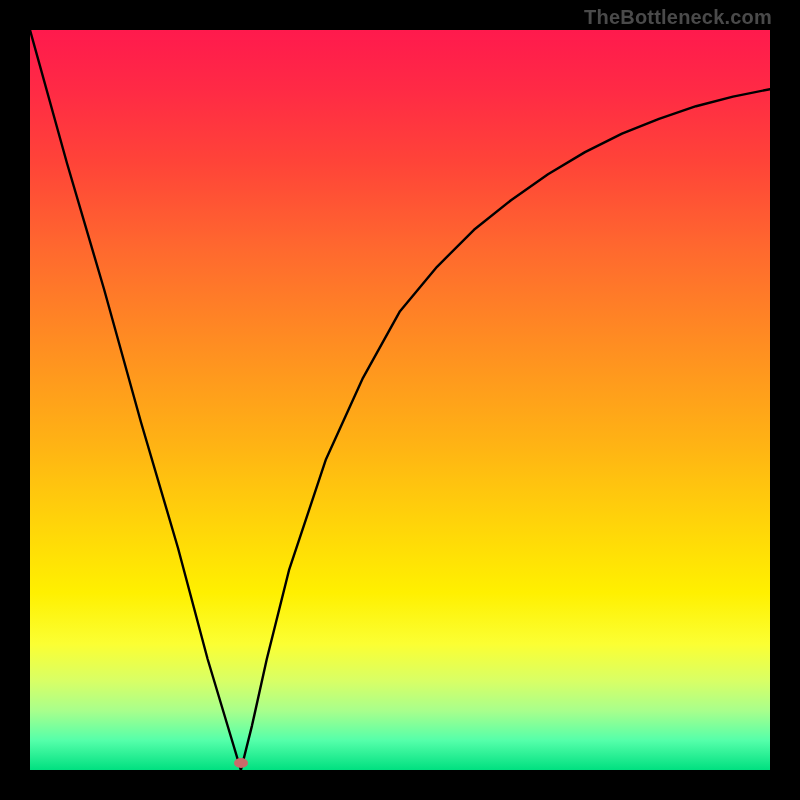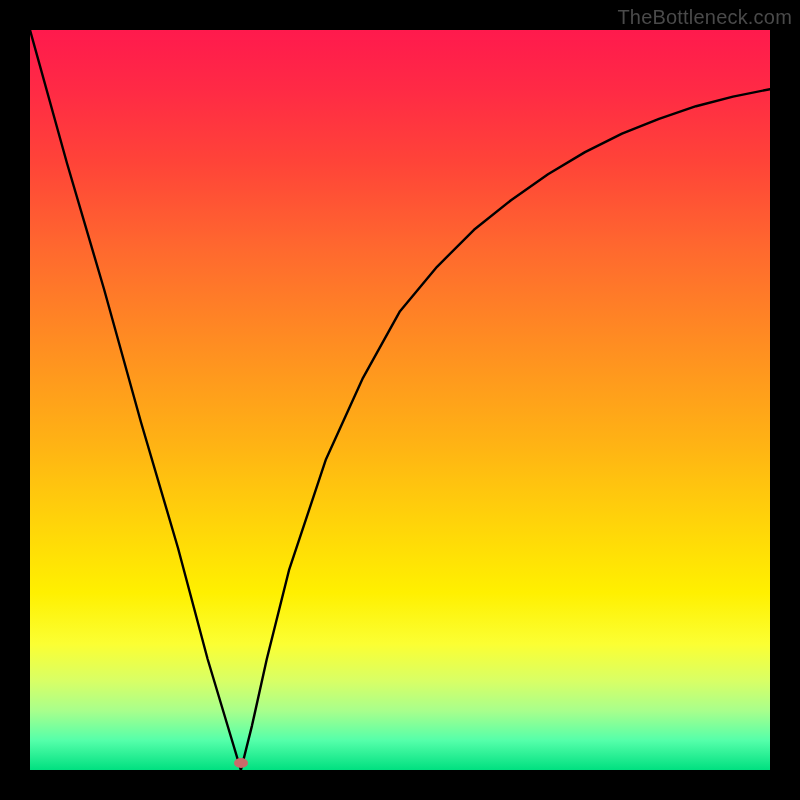--- a/index.html
+++ b/index.html
@@ -49,24 +49,24 @@
     position: absolute;
     width: 14px;
     height: 10px;
     border-radius: 50%;
     background: #c96a6a;
     transform: translate(-50%, -50%);
   }
   .watermark {
     position: absolute;
     top: 6px;
-    right: 8px;
+    right: 28px;
     color: #4a4a4a;
     font-size: 20px;
-    font-weight: 400;
+    font-weight: 700;
     letter-spacing: 0.2px;
     user-select: none;
   }
 </style>
 </head>
 <body>
 
 <div class="frame">
   <div class="watermark">TheBottleneck.com</div>
   <div class="plot">

